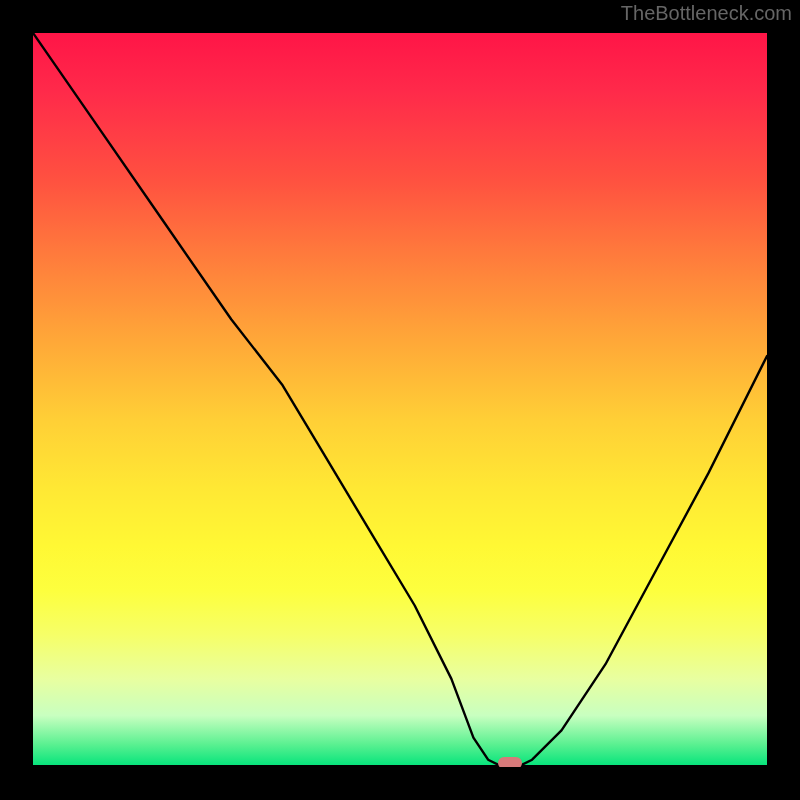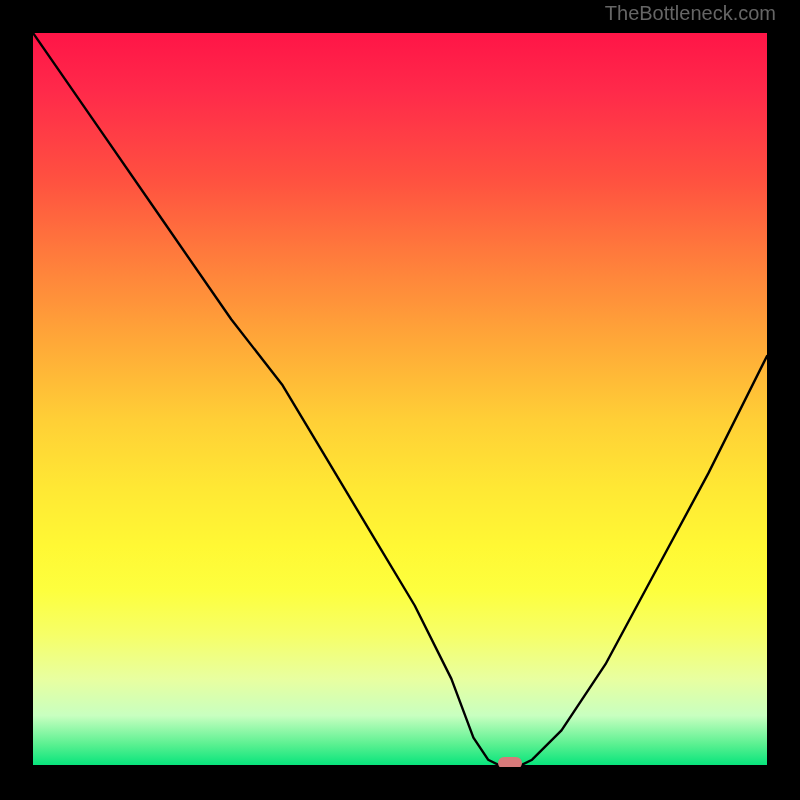--- a/index.html
+++ b/index.html
@@ -7,21 +7,21 @@
     padding: 0;
     width: 800px;
     height: 800px;
     background: #000;
     position: relative;
     font-family: Arial, sans-serif;
   }
   .watermark {
     position: absolute;
     top: 2px;
-    right: 24px;
+    right: 8px;
     color: #666;
     font-size: 20px;
     z-index: 10;
   }
   .plot-area {
     position: absolute;
     left: 33px;
     top: 33px;
     width: 734px;
     height: 734px;

